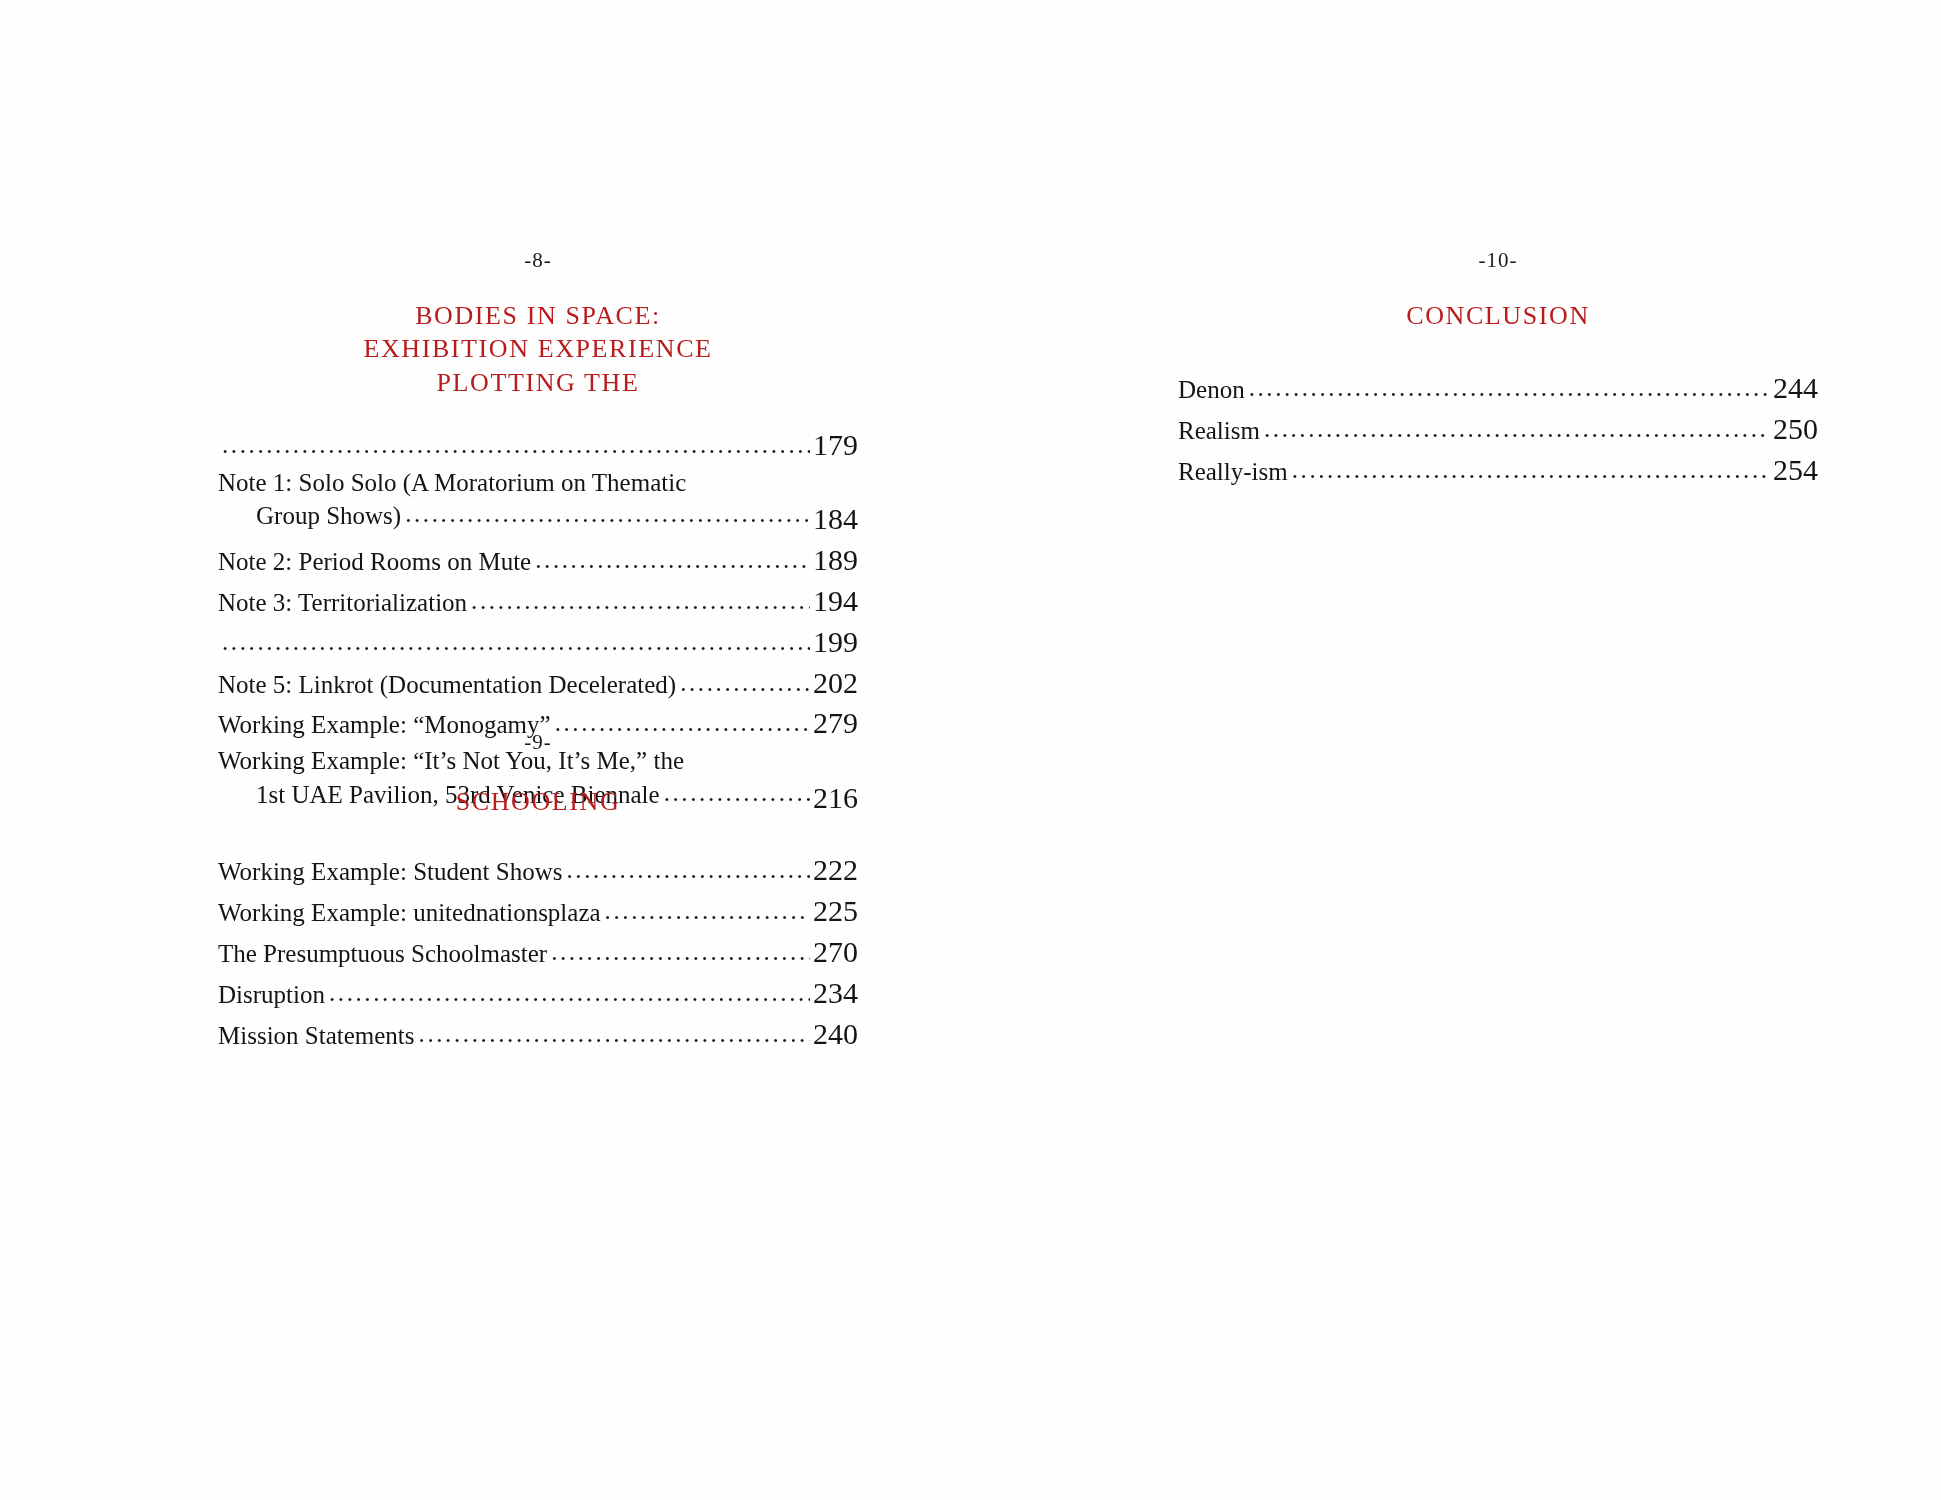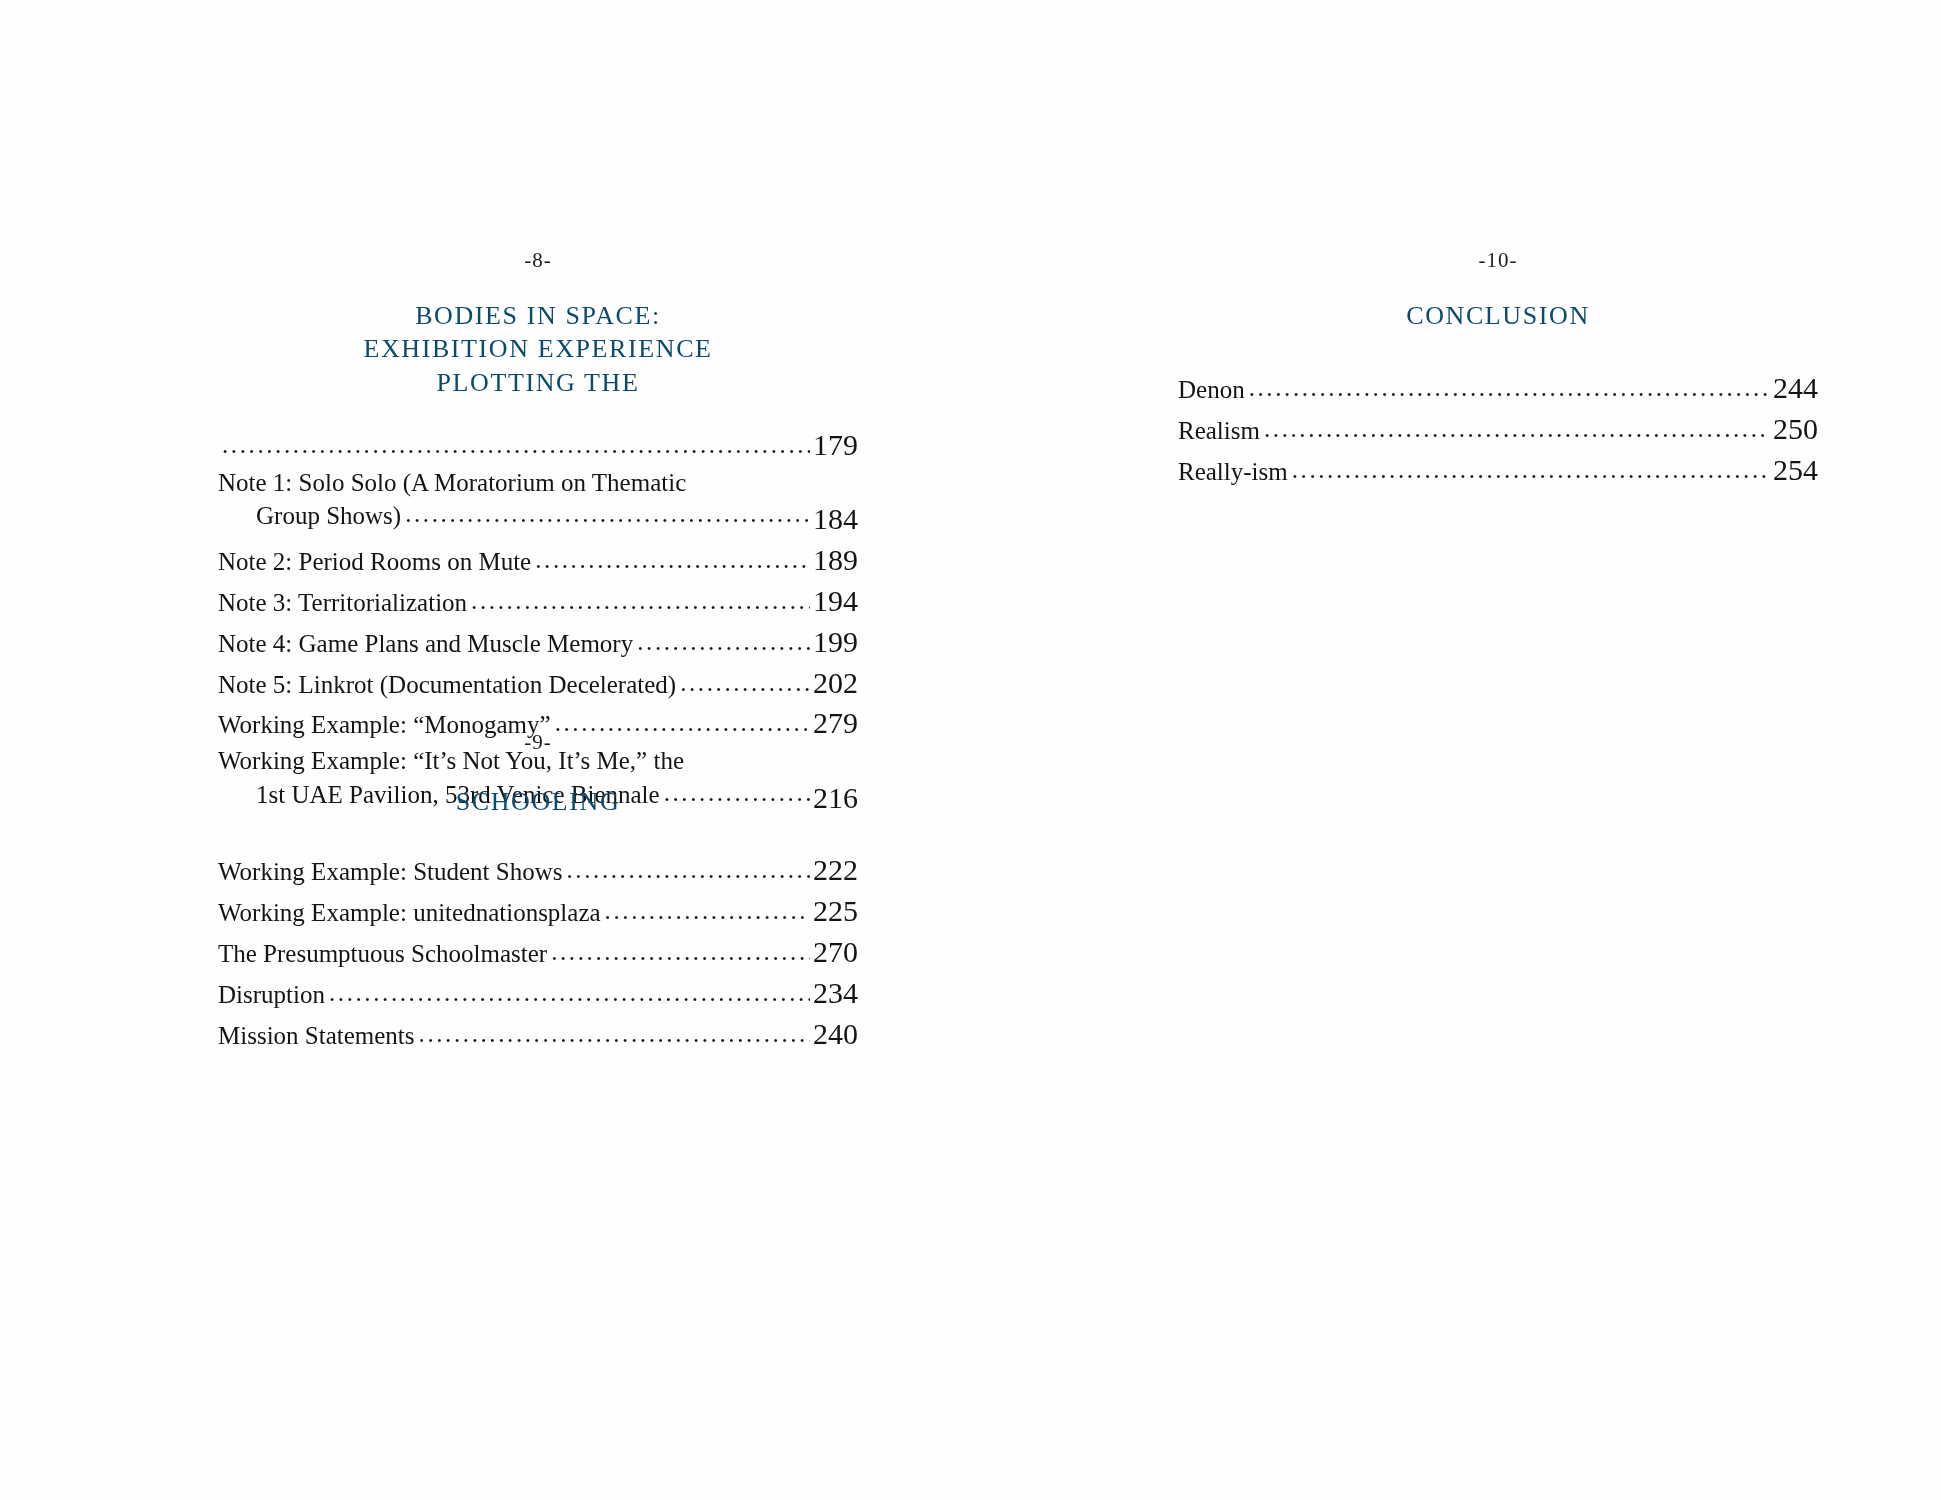--- a/index.html
+++ b/index.html
@@ -32,21 +32,21 @@
     text-align: center;
     font-size: 21px;
     letter-spacing: 1px;
     color: #1a1a1a;
   }
   .chapter-title {
     text-align: center;
     font-size: 26px;
     letter-spacing: 1.6px;
     line-height: 1.28;
-    color: #0c4a6e;
+    color: #b91c1c;
   }
   .entries {
     margin-top: 26px;
   }
   .entry {
     display: block;
     font-size: 25px;
     line-height: 1.33;
     color: #141414;
     margin-bottom: 1px;
@@ -131,21 +131,20 @@
         <div class="entry">
           <div class="entry-row">
             <span class="entry-text">Note 3: Territorialization</span>
             <span class="leader">..................................................................................</span>
             <span class="page-num">194</span>
           </div>
         </div>
 
         <div class="entry">
           <div class="entry-row">
-            <span class="entry-text">Note 4: Game Plans and Muscle Memory</span>
             <span class="leader">..................................................................................</span>
             <span class="page-num">199</span>
           </div>
         </div>
 
         <div class="entry">
           <div class="entry-row">
             <span class="entry-text">Note 5: Linkrot (Documentation Decelerated)</span>
             <span class="leader">..................................................................................</span>
             <span class="page-num">202</span>

